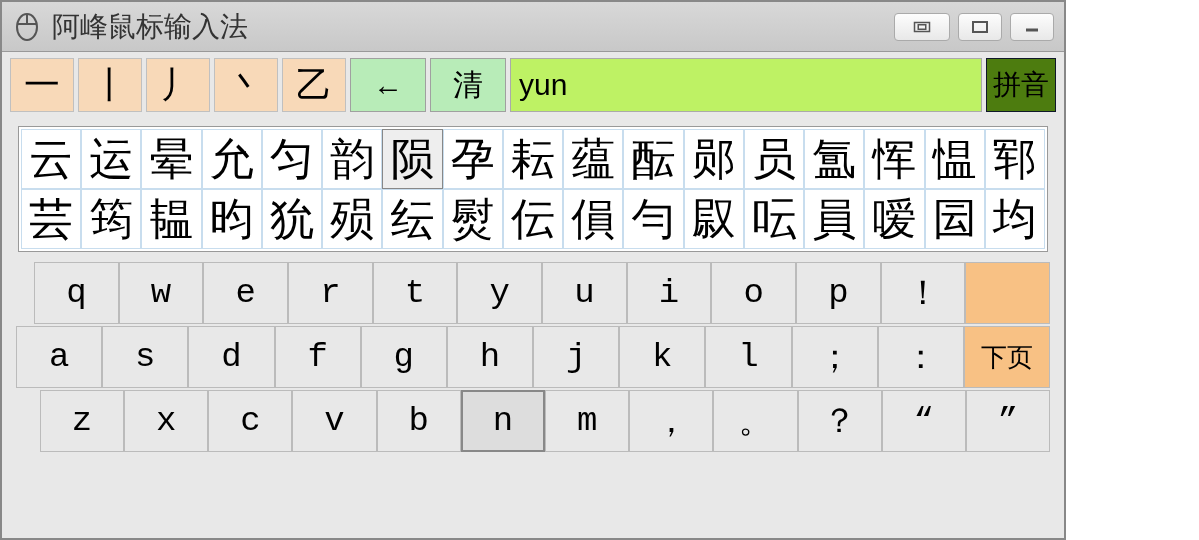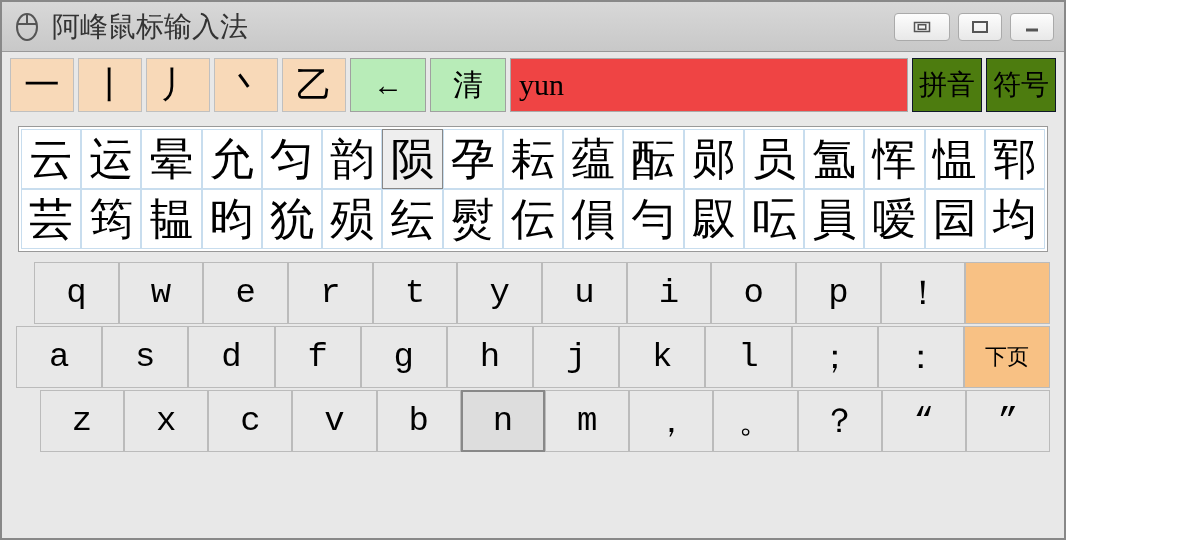--- a/index.html
+++ b/index.html
@@ -81,25 +81,25 @@
   display: flex;
   align-items: center;
   justify-content: center;
   font-size: 30px;
   cursor: pointer;
 }
 .input-field {
   flex: 1;
   min-width: 150px;
   height: 54px;
-  background: #ef4444;
+  background: #bef264;
   border: 1px solid #aaa;
   font-size: 30px;
   padding: 0 8px;
-  font-family: Liberation Serif, serif;
+  font-family: Liberation Sans, sans-serif;
 }
 .mode-btn {
   width: 70px;
   height: 54px;
   background: #4d7c0f;
   border: 1px solid #0f172a;
   display: flex;
   align-items: center;
   justify-content: center;
   font-size: 28px;
@@ -195,21 +195,20 @@
   <div class="toolbar">
     <div class="stroke-btn">一</div>
     <div class="stroke-btn">丨</div>
     <div class="stroke-btn">丿</div>
     <div class="stroke-btn">丶</div>
     <div class="stroke-btn">乙</div>
     <div class="ctrl-btn">←</div>
     <div class="ctrl-btn">清</div>
     <input class="input-field" value="yun" style="">
     <div class="mode-btn">拼音</div>
-    <div class="mode-btn">符号</div>
   </div>
 
   <div class="candidates">
     <div class="cand-row">
       <div class="cand-cell">云</div>
       <div class="cand-cell">运</div>
       <div class="cand-cell">晕</div>
       <div class="cand-cell">允</div>
       <div class="cand-cell">匀</div>
       <div class="cand-cell">韵</div>
@@ -266,21 +265,21 @@
       <div class="key w">s</div>
       <div class="key w">d</div>
       <div class="key w">f</div>
       <div class="key w">g</div>
       <div class="key w">h</div>
       <div class="key w">j</div>
       <div class="key w">k</div>
       <div class="key w">l</div>
       <div class="key w">；</div>
       <div class="key w">：</div>
-      <div class="key w orange" style="font-size:22px">下页</div>
+      <div class="key w orange" style="font-size:26px">下页</div>
     </div>
     <div class="kb-row r3">
       <div class="key w">z</div>
       <div class="key w">x</div>
       <div class="key w">c</div>
       <div class="key w">v</div>
       <div class="key w">b</div>
       <div class="key w pressed">n</div>
       <div class="key w">m</div>
       <div class="key w">，</div>

